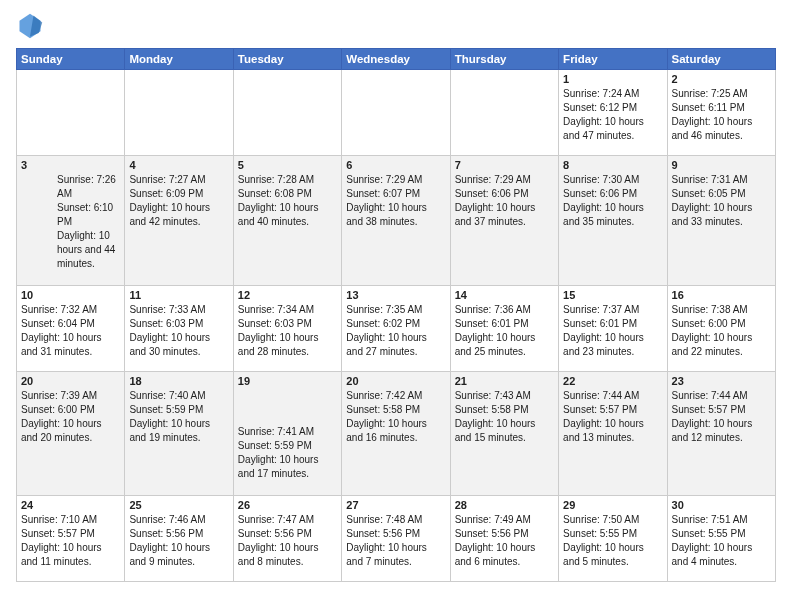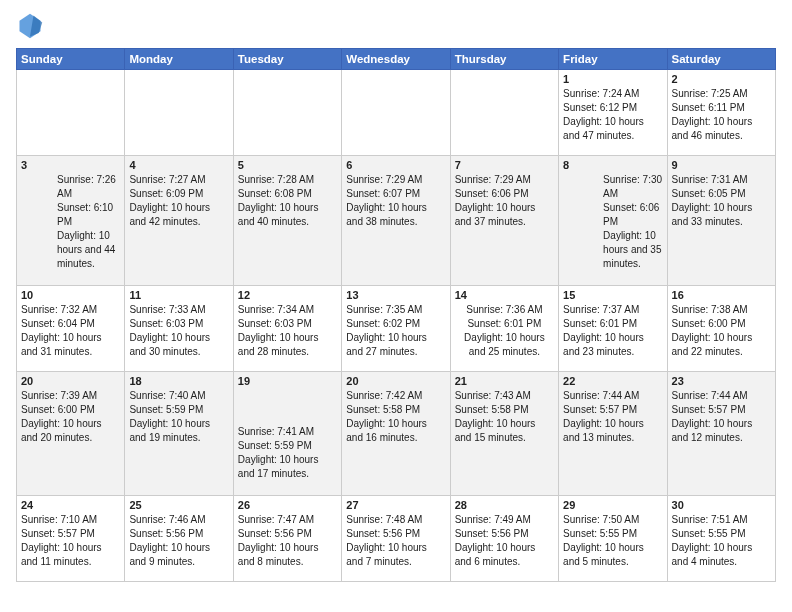--- a/index.html
+++ b/index.html
@@ -173,21 +173,21 @@
 Daylight: 10 hours and 38 minutes.</div>
           </td>
           <td>
             <span class="day-number">7</span>
             <div class="day-info" style="white-space: pre-line;">Sunrise: 7:29 AM
 Sunset: 6:06 PM
 Daylight: 10 hours and 37 minutes.</div>
           </td>
           <td>
             <span class="day-number">8</span>
-            <div class="day-info" style="white-space: pre-line; margin-left: 40px;">Sunrise: 7:30 AM
+            <div class="day-info" style="white-space: pre-line;">Sunrise: 7:30 AM
 Sunset: 6:06 PM
 Daylight: 10 hours and 35 minutes.</div>
           </td>
           <td>
             <span class="day-number">9</span>
             <div class="day-info" style="white-space: pre-line;">Sunrise: 7:31 AM
 Sunset: 6:05 PM
 Daylight: 10 hours and 33 minutes.</div>
           </td>
         </tr>
@@ -211,21 +211,21 @@
 Daylight: 10 hours and 28 minutes.</div>
           </td>
           <td>
             <span class="day-number">13</span>
             <div class="day-info" style="white-space: pre-line;">Sunrise: 7:35 AM
 Sunset: 6:02 PM
 Daylight: 10 hours and 27 minutes.</div>
           </td>
           <td>
             <span class="day-number">14</span>
-            <div class="day-info" style="white-space: pre-line; text-align: center;">Sunrise: 7:36 AM
+            <div class="day-info" style="white-space: pre-line;">Sunrise: 7:36 AM
 Sunset: 6:01 PM
 Daylight: 10 hours and 25 minutes.</div>
           </td>
           <td>
             <span class="day-number">15</span>
             <div class="day-info" style="white-space: pre-line;">Sunrise: 7:37 AM
 Sunset: 6:01 PM
 Daylight: 10 hours and 23 minutes.</div>
           </td>
           <td>

